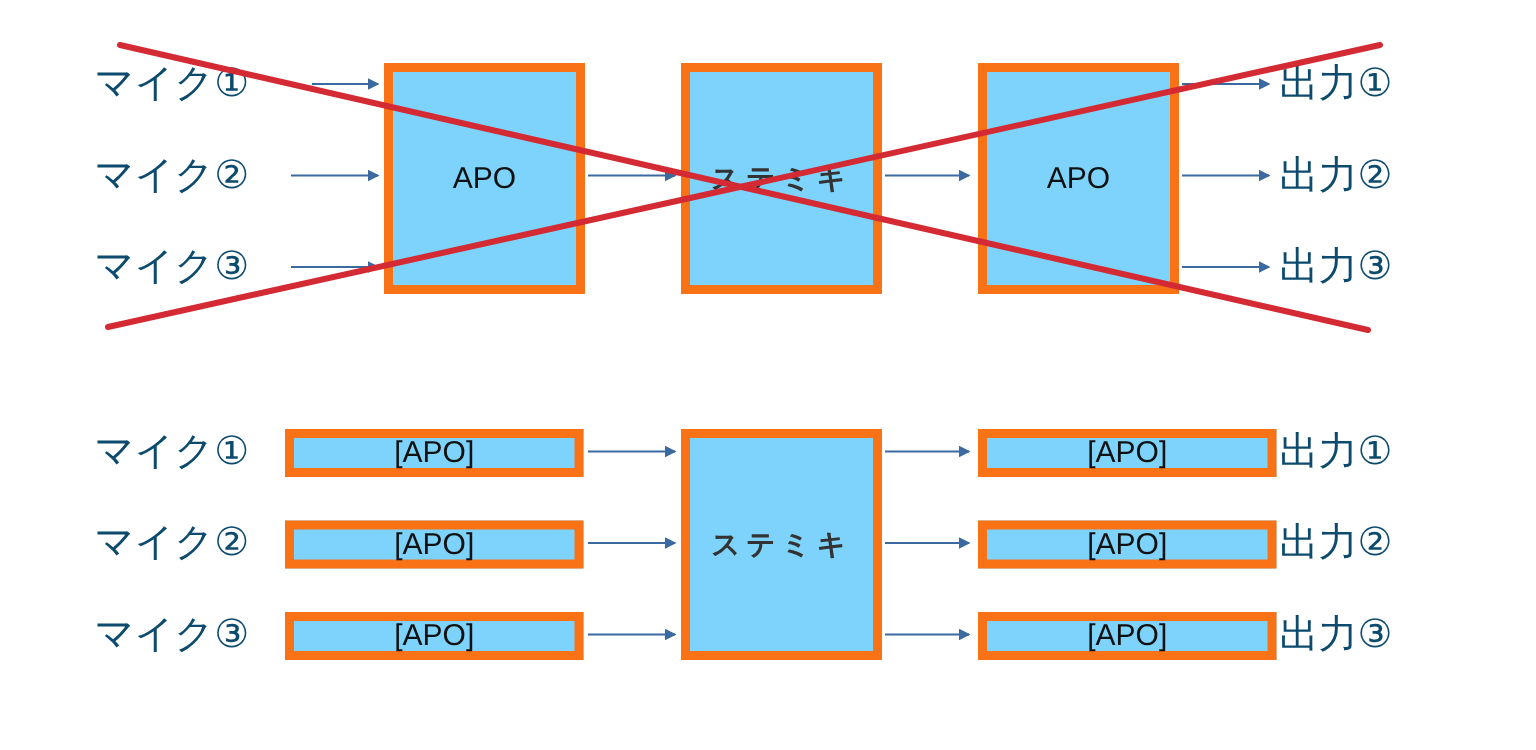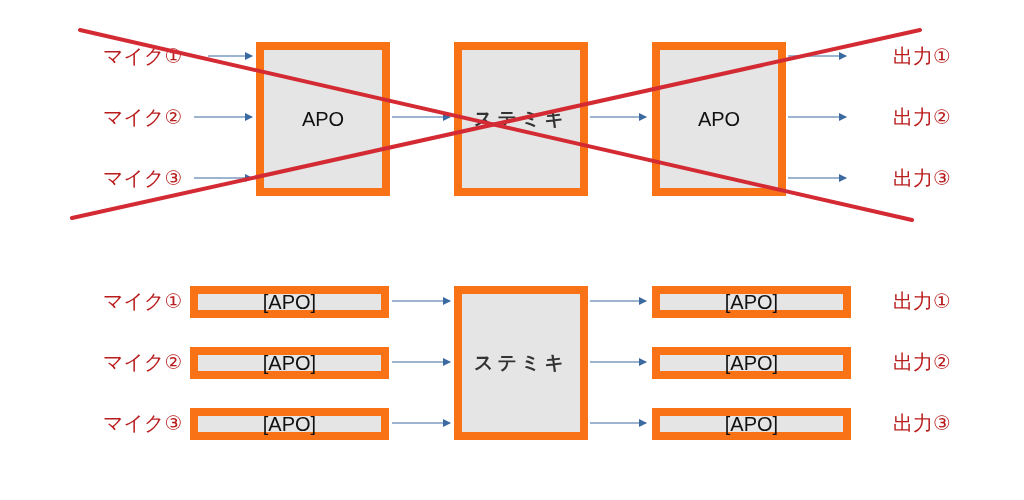--- a/index.html
+++ b/index.html
@@ -1,19 +1,19 @@
 <!DOCTYPE html>
 <html><head>
 <meta charset="utf-8">
 <style>
   html, body { margin: 0; padding: 0; background: #ffffff; }
   body { width: 1024px; height: 500px; position: relative; overflow: hidden;
          font-family: "DejaVu Sans", "Liberation Sans", sans-serif; color: #222; }
-  .label { position: absolute; font-size: 20px; line-height: 24px; white-space: nowrap; color: #b91c1c; margin-left: 40px; }
-  .box { position: absolute; border: 8px solid #f97316; background: #e5e5e5; box-sizing: border-box;
+  .label { position: absolute; font-size: 26px; line-height: 24px; white-space: nowrap; color: #0c4a6e; }
+  .box { position: absolute; border: 6px solid #f97316; background: #7dd3fc; box-sizing: border-box;
          display: flex; align-items: center; justify-content: center; font-size: 20px;
          font-family: "Liberation Sans", sans-serif; color: #111; }
   .box.jp { font-family: "DejaVu Sans", sans-serif; font-size: 19px; letter-spacing: 4px; color: #333; font-weight: bold; }
   svg.overlay { position: absolute; left: 0; top: 0; width: 1024px; height: 500px; pointer-events: none; }
   svg.arrows { position: absolute; left: 0; top: 0; width: 1024px; height: 500px; pointer-events: none; }
 </style>
 </head>
 <body>
 
 <div>

